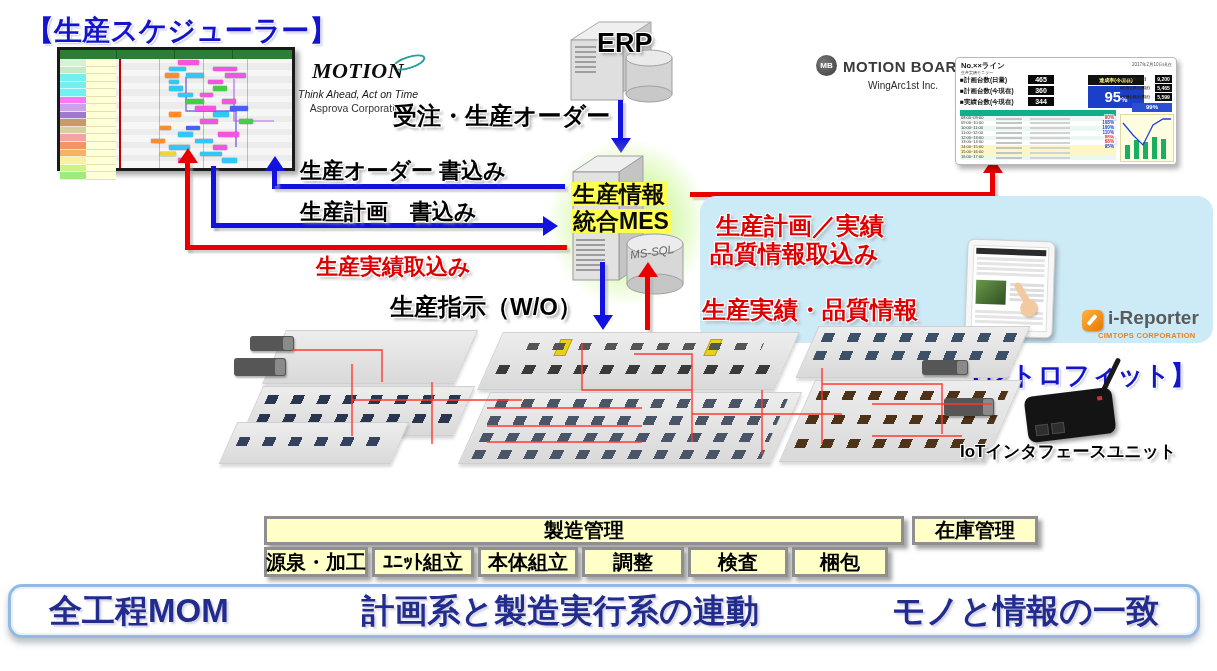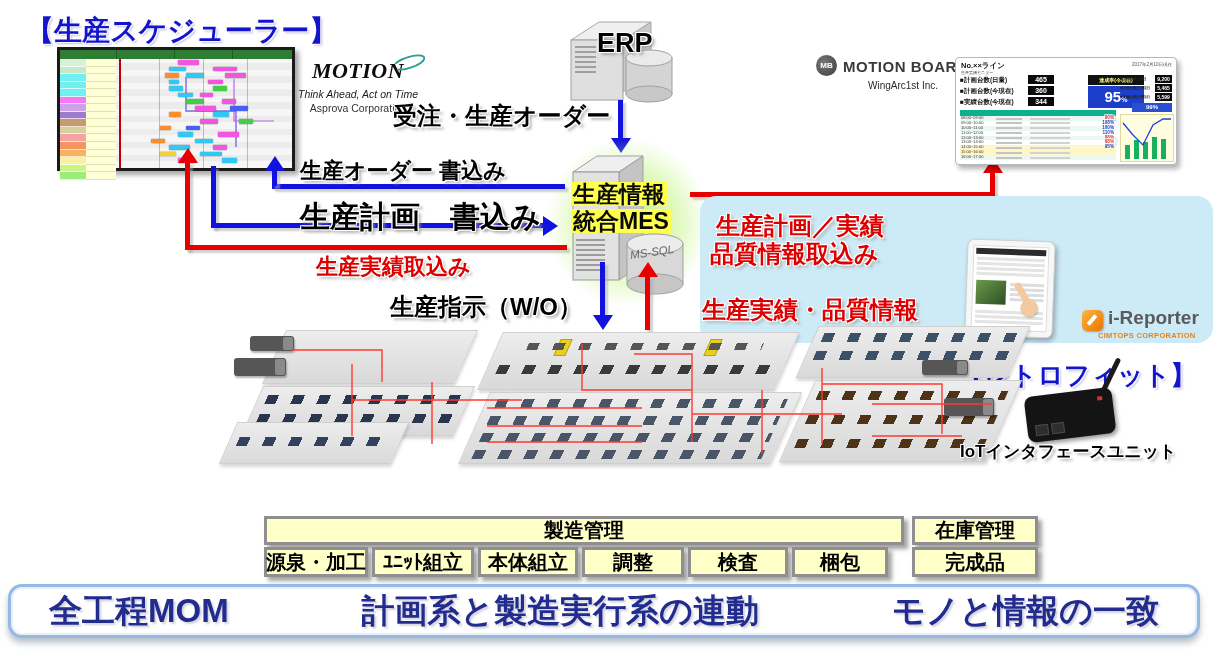--- a/index.html
+++ b/index.html
@@ -252,21 +252,21 @@
   <div id="mssql">MS-SQL</div>
 
   <div class="hline blue-ln" style="left:272px;top:184px;width:293px;height:5px;"></div>
   <div class="vline blue-ln" style="left:272px;top:170px;width:5px;height:16px;"></div>
   <div class="ah ah-up b" style="left:265px;top:156px;"></div>
   <div class="blk" style="left:300px;top:156px;font-size:22px;">生産オーダー 書込み</div>
 
   <div class="vline blue-ln" style="left:211px;top:166px;width:5px;height:62px;"></div>
   <div class="hline blue-ln" style="left:211px;top:223px;width:332px;height:5px;"></div>
   <div class="ah ah-right b" style="left:543px;top:216px;"></div>
-  <div class="blk" style="left:300px;top:197px;font-size:30px;font-family:Liberation Serif, serif;">生産計画　書込み</div>
+  <div class="blk" style="left:300px;top:197px;font-size:22px;font-family:Liberation Serif, serif;">生産計画　書込み</div>
 
   <div class="ah ah-up r" style="left:178px;top:148px;"></div>
   <div class="vline red-ln" style="left:185px;top:162px;width:5px;height:88px;"></div>
   <div class="hline red-ln" style="left:185px;top:245px;width:382px;height:5px;"></div>
   <div class="red" style="left:316px;top:252px;font-size:22px;">生産実績取込み</div>
 
   <div class="blk" style="left:390px;top:291px;font-size:24px;">生産指示（W/O）</div>
   <div class="vline blue-ln" style="left:600px;top:262px;width:5px;height:55px;"></div>
   <div class="ah ah-down b" style="left:593px;top:315px;"></div>
   <div class="ah ah-up r" style="left:638px;top:262px;"></div>
@@ -490,23 +490,20 @@
     <div class="pcell" style="width:98px;height:24px;">源泉・加工</div>
     <div class="pcell" style="width:96px;height:24px;">ﾕﾆｯﾄ組立</div>
     <div class="pcell" style="width:94px;height:24px;">本体組立</div>
     <div class="pcell" style="width:96px;height:24px;">調整</div>
     <div class="pcell" style="width:94px;height:24px;">検査</div>
     <div class="pcell" style="width:90px;height:24px;">梱包</div>
   </div>
   <div class="ptbl" style="left:912px;top:516px;">
     <div class="pcell" style="width:120px;height:23px;">在庫管理</div>
   </div>
-  <div class="ptbl" style="left:912px;top:547px;">
-    <div class="pcell" style="width:120px;height:24px;">完成品</div>
-  </div>
 
   <div id="banner">
     <span class="bn">全工程MOM</span>
     <span class="bn">計画系と製造実行系の連動</span>
     <span class="bn">モノと情報の一致</span>
   </div>
 
 </div>
 
 </body></html>

